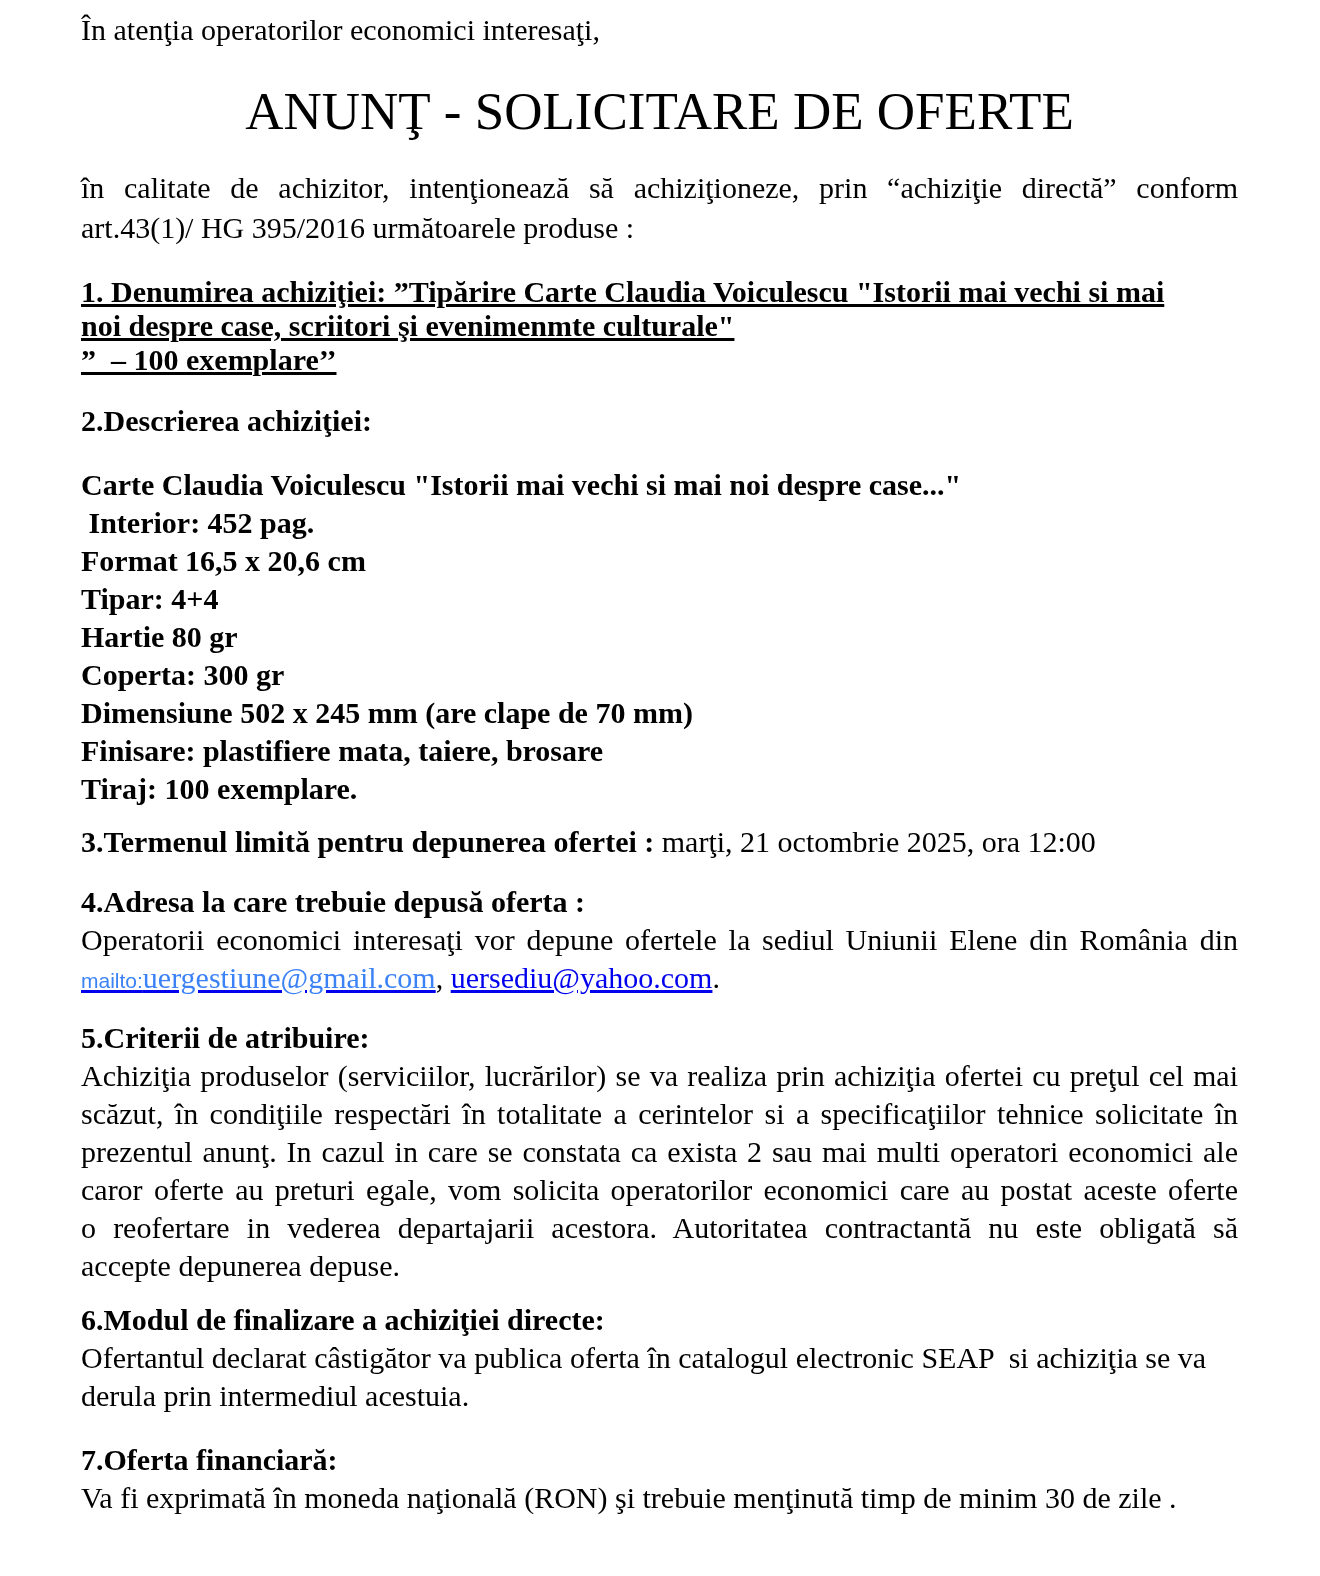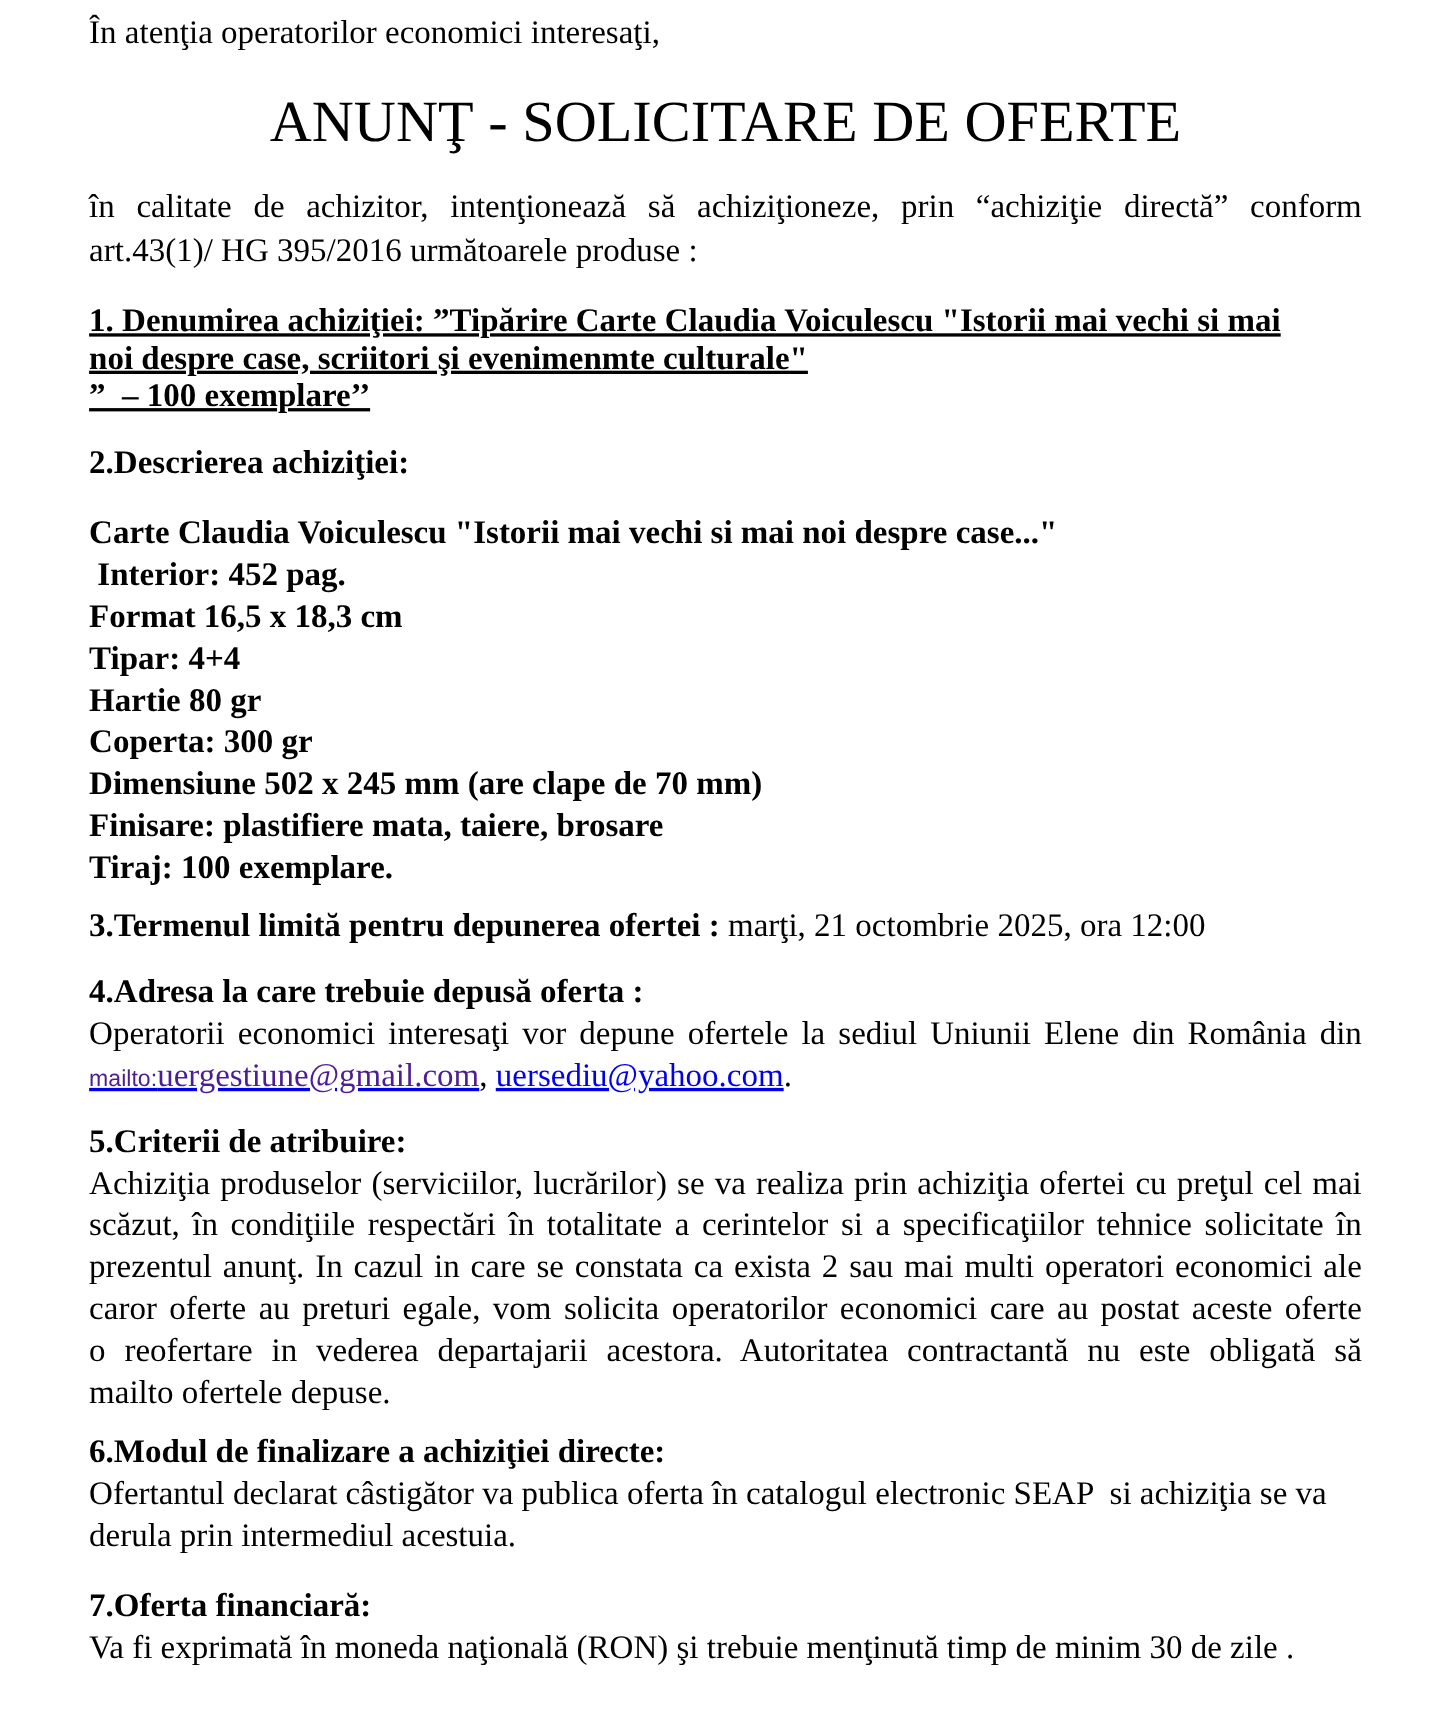--- a/index.html
+++ b/index.html
@@ -37,21 +37,21 @@
   .heading { font-weight: bold; line-height: 39px; }
   .h2  { margin-top: 24px; }
   .specs { margin-top: 26px; }
   .specs .line { line-height: 38px; }
   .s3  { margin-top: 14px; line-height: 39px; }
   .s4h { margin-top: 21px; }
   .s5h { margin-top: 18px; }
   .m6  { margin-top: 15px; }
   .m7  { margin-top: 25px; }
   .link { color: #0000ee; text-decoration: underline; cursor: pointer; }
-  .link span { color: #4c1d95; }
+  .link span { color: #3b82f6; }
   .mailto {
     font-size: 21px;
     font-family: "Liberation Sans", sans-serif;
   }
 </style>
 </head>
 <body>
 
 <div class="page">
 
@@ -68,21 +68,21 @@
     <div class="line" data-bind="doc.s1.lines.0">1. Denumirea achiziţiei: ”Tipărire Carte Claudia Voiculescu "Istorii mai vechi si mai</div>
     <div class="line" data-bind="doc.s1.lines.1">noi despre case, scriitori şi evenimenmte culturale"</div>
     <div class="line" data-bind="doc.s1.lines.2">”  – 100 exemplare’’</div>
   </div>
 
   <div class="heading h2" data-bind="doc.s2.heading">2.Descrierea achiziţiei:</div>
 
   <div class="specs bold">
     <div class="line" data-bind="doc.s2.book_title">Carte Claudia Voiculescu "Istorii mai vechi si mai noi despre case..."</div>
     <div class="line" data-bind="doc.s2.specs.0"> Interior: 452 pag.</div>
-    <div class="line" data-bind="doc.s2.specs.1">Format 16,5 x 18,3 cm</div>
+    <div class="line" data-bind="doc.s2.specs.1">Format 16,5 x 20,6 cm</div>
     <div class="line" data-bind="doc.s2.specs.2">Tipar: 4+4</div>
     <div class="line" data-bind="doc.s2.specs.3">Hartie 80 gr</div>
     <div class="line" data-bind="doc.s2.specs.4">Coperta: 300 gr</div>
     <div class="line" data-bind="doc.s2.specs.5">Dimensiune 502 x 245 mm (are clape de 70 mm)</div>
     <div class="line" data-bind="doc.s2.specs.6">Finisare: plastifiere mata, taiere, brosare</div>
     <div class="line" data-bind="doc.s2.specs.7">Tiraj: 100 exemplare.</div>
   </div>
 
   <div class="s3"><span class="bold" data-bind="doc.s3.heading">3.Termenul limită pentru depunerea ofertei :</span><span data-bind="doc.s3.value"> marţi, 21 octombrie 2025, ora 12:00</span></div>
 
@@ -94,21 +94,21 @@
   </div>
 
   <div class="heading s5h" data-bind="doc.s5.heading">5.Criterii de atribuire:</div>
 
   <div>
     <div class="jline" data-bind="doc.s5.lines.0">Achiziţia produselor (serviciilor, lucrărilor) se va realiza prin achiziţia ofertei cu preţul cel mai</div>
     <div class="jline" data-bind="doc.s5.lines.1">scăzut, în condiţiile respectări în totalitate a cerintelor si a specificaţiilor tehnice solicitate în</div>
     <div class="jline" data-bind="doc.s5.lines.2">prezentul anunţ. In cazul in care se constata ca exista 2 sau mai multi operatori economici ale</div>
     <div class="jline" data-bind="doc.s5.lines.3">caror oferte au preturi egale, vom solicita operatorilor economici care au postat aceste oferte</div>
     <div class="jline" data-bind="doc.s5.lines.4">o reofertare in vederea departajarii acestora. Autoritatea contractantă nu este obligată să</div>
-    <div class="line" data-bind="doc.s5.lines.5">mailto ofertele depuse.</div>
+    <div class="line" data-bind="doc.s5.lines.5">accepte depunerea depuse.</div>
   </div>
 
   <div class="heading m6" data-bind="doc.s6.heading">6.Modul de finalizare a achiziţiei directe:</div>
 
   <div>
     <div class="line" data-bind="doc.s6.lines.0">Ofertantul declarat câstigător va publica oferta în catalogul electronic SEAP  si achiziţia se va</div>
     <div class="line" data-bind="doc.s6.lines.1">derula prin intermediul acestuia.</div>
   </div>
 
   <div class="heading m7" data-bind="doc.s7.heading">7.Oferta financiară:</div>

